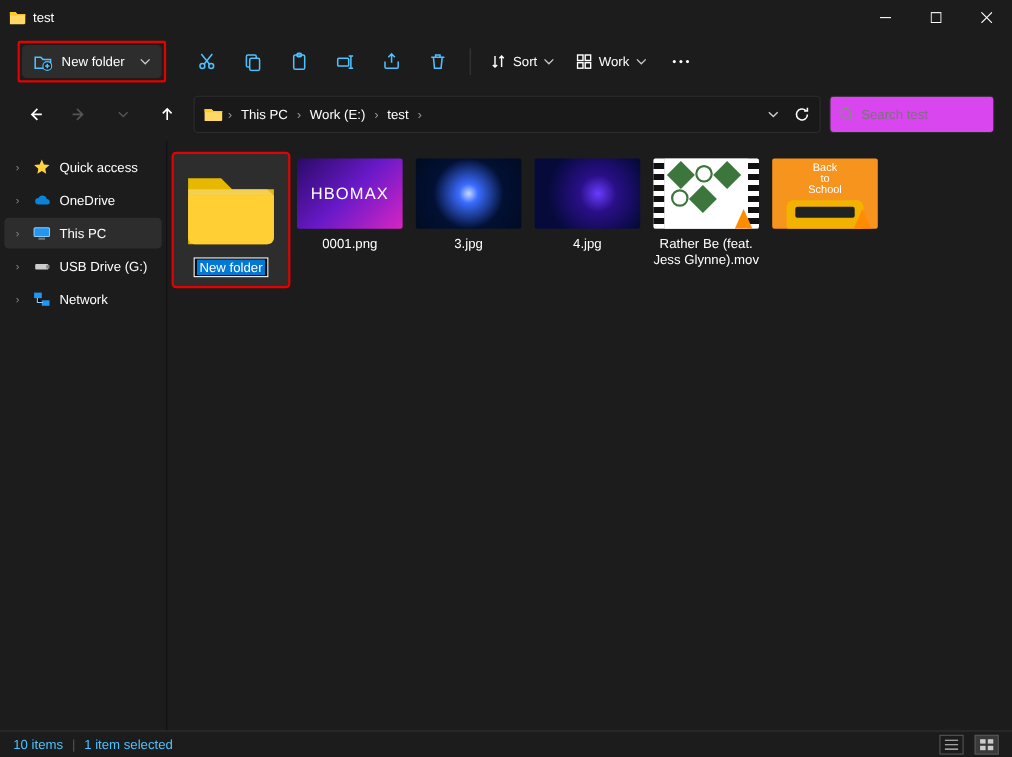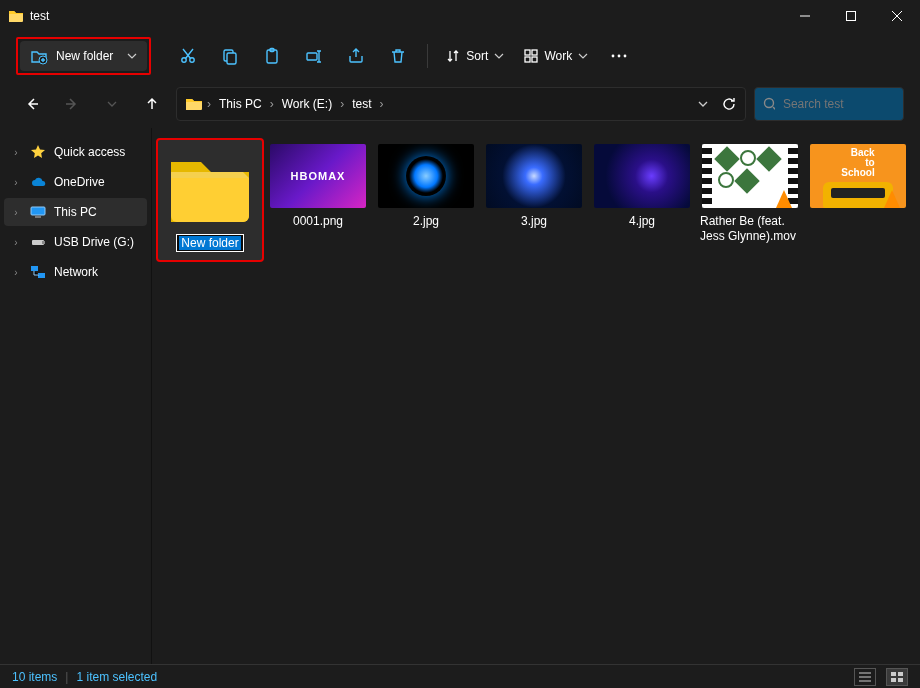--- a/index.html
+++ b/index.html
@@ -22,60 +22,60 @@
 .sep { width:1px; height:24px; background:#3a3a3a; margin:0 6px; }
 .tool-txt { display:flex; align-items:center; gap:6px; padding:0 8px; height:34px; color:#fff; border-radius:4px;}
 
 
 .addressrow { height:48px; display:flex; align-items:center; padding: 0 16px; gap:8px; }
 .navbtn { width:32px; height:32px; display:flex; align-items:center; justify-content:center; color:#ccc; border-radius:4px;}
 .navbtn.disabled { color:#555; }
 .addressbar { flex:1; height:34px; background:#191919; border:1px solid #2d2d2d; border-radius:4px; display:flex; align-items:center; padding:0 8px; gap:2px; }
 .crumb { padding: 4px 4px; display:flex; align-items:center; gap:4px; }
 .crumb-sep { color:#999; padding:0 2px; }
-.searchbox { width:150px; height:34px; background:#0c4a6e; border:1px solid #2d2d2d; border-radius:4px; display:flex; align-items:center; padding:0 8px; gap:8px; color:#888; }
+.searchbox { width:150px; height:34px; background:#d946ef; border:1px solid #2d2d2d; border-radius:4px; display:flex; align-items:center; padding:0 8px; gap:8px; color:#888; }
 .searchbox input { background:transparent; border:none; outline:none; color:#fff; width:100%; font-size:12px;}
 
 
 .body { display:flex; height: calc(688px - 32px - 48px - 48px - 24px); }
 .sidebar { width:152px; padding:8px 0; border-right:1px solid #111; }
 .side-item { display:flex; align-items:center; gap:8px; padding:6px 8px 6px 6px; border-radius:4px; margin: 2px 4px; }
 .side-item.selected { background:#2d2d2d; }
 .side-exp { width:12px; color:#888; font-size:10px; text-align:center;}
 .side-icon { width:16px; height:16px; display:flex; align-items:center; justify-content:center;}
 
 .content { flex:1; padding:8px 4px; overflow:auto; }
 .items-grid { display:flex; flex-wrap:wrap; align-content:flex-start; }
 .file-item { width:108px; display:flex; flex-direction:column; align-items:center; padding:6px 4px; margin: 2px 0; border-radius:4px; }
 .file-item .thumb { width:96px; height:64px; display:flex; align-items:center; justify-content:center; border-radius:2px; overflow:hidden; margin-bottom:6px; position:relative;}
-.file-item .label { font-size:12px; line-height:1.25; max-height:60px; overflow:hidden; word-break:break-word; }
+.file-item .label { font-size:12px; text-align:center; line-height:1.25; max-height:60px; overflow:hidden; word-break:break-word; }
 
 .file-item.newfolder { border:2px solid #e60000; padding: 6px 4px 8px; background:#2d2d2d;}
 .file-item.newfolder .thumb { width:96px; height:82px; }
 .file-item.newfolder .label-edit { border:1px solid #fff; background:#0a0a0a; padding:1px 2px; }
 .file-item.newfolder .label-edit span { background:#0078d4; color:#fff; padding:0 2px;}
 
 .video-thumb { background:#fff; }
 .film-strip { position:absolute; top:0; bottom:0; width:10px; background:#111;
   background-image: repeating-linear-gradient(to bottom, #fff 0 4px, #111 4px 10px); }
 .film-left{ left:0;} .film-right{right:0;}
 .vlc-cone { position:absolute; right:6px; bottom:0; width:0; height:0; border-left:8px solid transparent; border-right:8px solid transparent; border-bottom:18px solid #ff8c00;}
 
 
-.th-hbomax { background: linear-gradient(135deg,#2b0a67,#6919c9,#d725c3); display:flex; align-items:center; justify-content:center; color:#fff; font-weight:700; font-size:11px; letter-spacing:1px;}
+.th-hbomax { background: linear-gradient(135deg,#2b0a67,#6919c9,#d725c3); display:flex; align-items:center; justify-content:center; color:#fff; font-weight:400; font-size:15px; letter-spacing:1px;}
 .th-earth { background: radial-gradient(circle at 50% 120%, #3a5f8a 0%, #0a1a33 45%, #000 80%);}
 .th-fiber { background:#000; display:flex; align-items:center; justify-content:center;}
 .th-fiber::after{content:""; width:40px; height:40px; border-radius:50%; background: radial-gradient(circle,#8cf 0%,#07f 40%, transparent 60%); box-shadow:0 0 16px #08f;}
 .th-burst { background: radial-gradient(circle at center,#c7d9ff 0%,#3a6cff 15%, #021033 55%, #010b22 100%);}
 .th-planet { background: radial-gradient(circle at 60% 50%,#6a3cff 0%, #2a0f88 25%, #050a3a 70%);}
 .th-galaxy { background: radial-gradient(ellipse at 30% 40%,#0b4a9e 0%, #03163d 50%, #010a22 100%);}
 .th-school { background:#f7941d; display:flex; flex-direction:column; align-items:center; justify-content:flex-start; padding-top:4px;}
 .th-school .bus { width:70px; height:30px; background:#f2b200; border-radius:6px 6px 2px 2px; margin-top:4px; position:relative;}
 .th-school .bus::before{content:""; position:absolute; left:8px; right:8px; top:6px; height:10px; background:#222; border-radius:2px;}
-.th-school .txt{ font-size:10px; font-weight:700; line-height:1; color:#fff; text-align:right;}
+.th-school .txt{ font-size:10px; font-weight:400; line-height:1; color:#fff; text-align:center;}
 .th-cb { background:#fff; display:flex; flex-wrap:wrap; gap:4px; padding:6px; align-content:flex-start;}
 .th-cb .d { width:18px; height:18px; background:#3c763d; transform:rotate(45deg);}
 .th-cb .c { width:16px; height:16px; border-radius:50%; border:2px solid #3c763d;}
 
 
 .statusbar { height:24px; background:#1c1c1c; border-top:1px solid #333; display:flex; align-items:center; padding:0 12px; color:#4cc2ff; gap:8px; font-size:12px;}
 .statusbar .spacer{flex:1;}
 .viewbtn { width:22px; height:18px; display:flex; align-items:center; justify-content:center; border:1px solid #555; margin-left:2px;}
 .viewbtn.active{ background:#3a3a3a;}
 
@@ -332,24 +332,20 @@
       </div>
 
       <div class="file-item">
         <div class="thumb th-hbomax">
             <span>HBOMAX</span>
           </div>
         <div class="label">0001.png</div>
       </div>
 
 
-      <div class="file-item">
-        <div class="thumb th-fiber"></div>
-        <div class="label">2.jpg</div>
-      </div>
 
       <div class="file-item">
         <div class="thumb th-burst"></div>
         <div class="label">3.jpg</div>
       </div>
 
       <div class="file-item">
         <div class="thumb th-planet"></div>
         <div class="label">4.jpg</div>
       </div>

